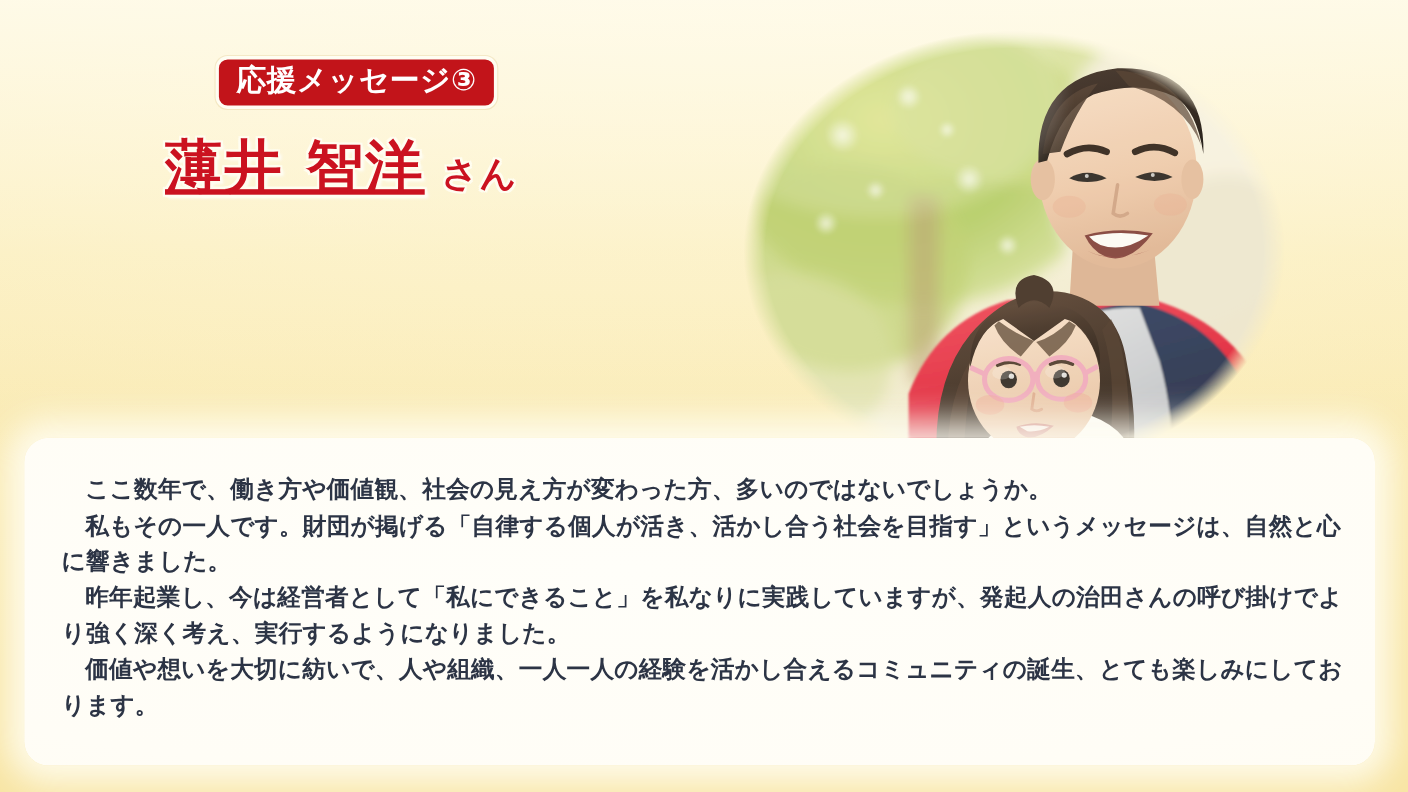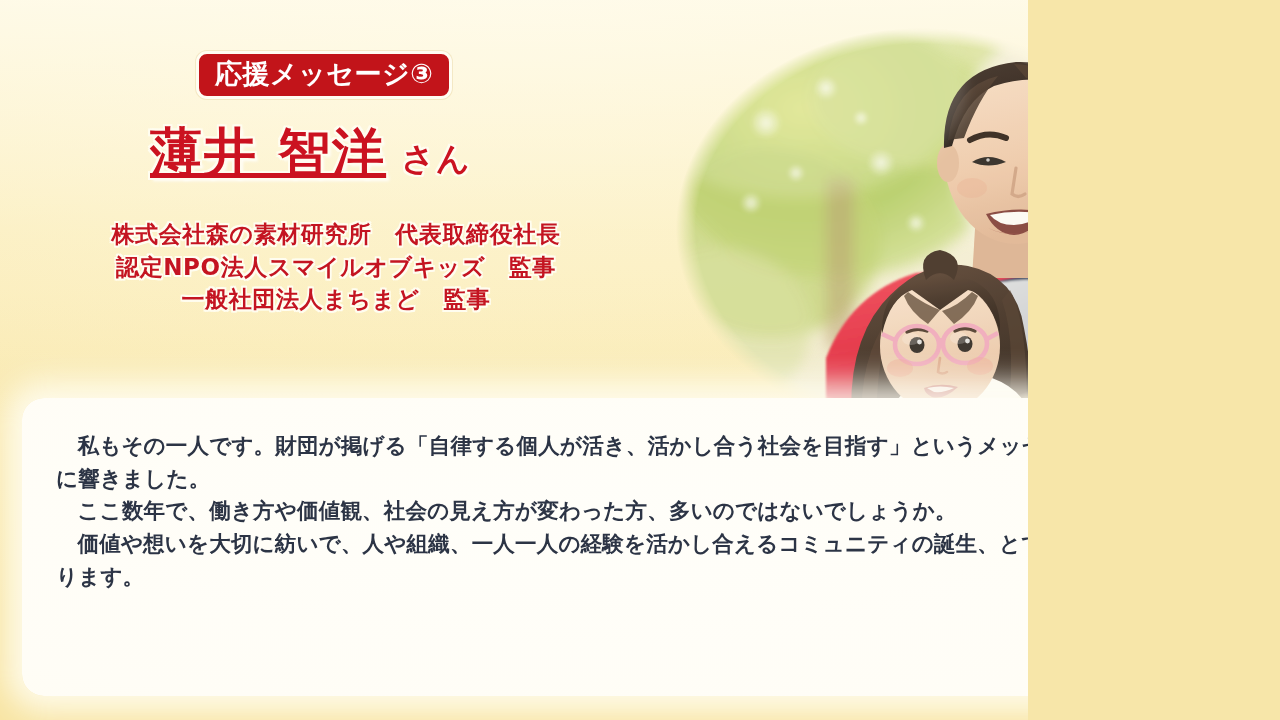--- a/index.html
+++ b/index.html
@@ -6,21 +6,21 @@
   html, body { width:1280px; height:720px; overflow:hidden; }
   body {
     font-family:"DejaVu Sans", sans-serif;
     background:#f7e6a9;
     position:relative;
   }
 
   
   #slide {
     position:absolute; inset:0;
-    width:1028px; height:720px;
+    width:1280px; height:720px;
     background:
       radial-gradient(150% 90% at 50% 0%, #fdf3cf 0%, #fbeebe 42%, #f8e5a4 100%);
     overflow:hidden;
   }
   #bg-sheen {
     position:absolute; left:0; top:0; width:1280px; height:420px;
     background:linear-gradient(180deg, rgba(255,252,238,.85) 0%, rgba(255,250,226,.30) 55%, rgba(255,247,214,0) 100%);
     pointer-events:none;
   }
 
@@ -300,26 +300,22 @@
 
   <div id="badge">
     <span class="badge-text">応援メッセージ③</span>
   </div>
 
   <div id="name-line">
     <span id="name-main">薄井 智洋</span>
     <span id="name-suffix">さん</span>
   </div>
 
-  <div id="affiliations">
-    <span class="aff">株式会社森の素材研究所　代表取締役社長</span>
-    <span class="aff">認定NPO法人スマイルオブキッズ　監事</span>
-    <span class="aff">一般社団法人まちまど　監事</span>
-  </div>
 
   <div id="message-panel"></div>
   <div id="message-body">
+    <p>ここ数年で、働き方や価値観、社会の見え方が変わった方、多いのではないでしょうか。</p>
     <p>私もその一人です。財団が掲げる「自律する個人が活き、活かし合う社会を目指す」というメッセージは、自然と心に響きました。</p>
-    <p>ここ数年で、働き方や価値観、社会の見え方が変わった方、多いのではないでしょうか。</p>
+    <p>昨年起業し、今は経営者として「私にできること」を私なりに実践していますが、発起人の治田さんの呼び掛けでより強く深く考え、実行するようになりました。</p>
     <p>価値や想いを大切に紡いで、人や組織、一人一人の経験を活かし合えるコミュニティの誕生、とても楽しみにしております。</p>
   </div>
 
 </div>
 
 </body></html>

